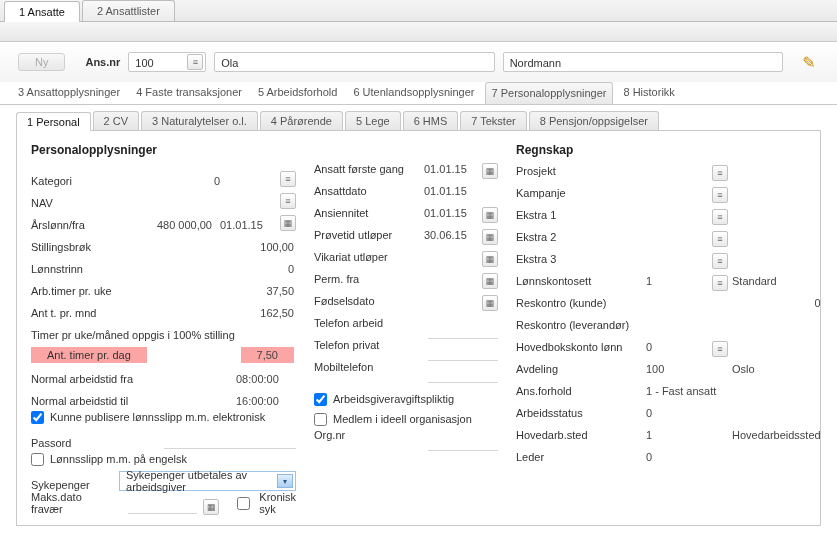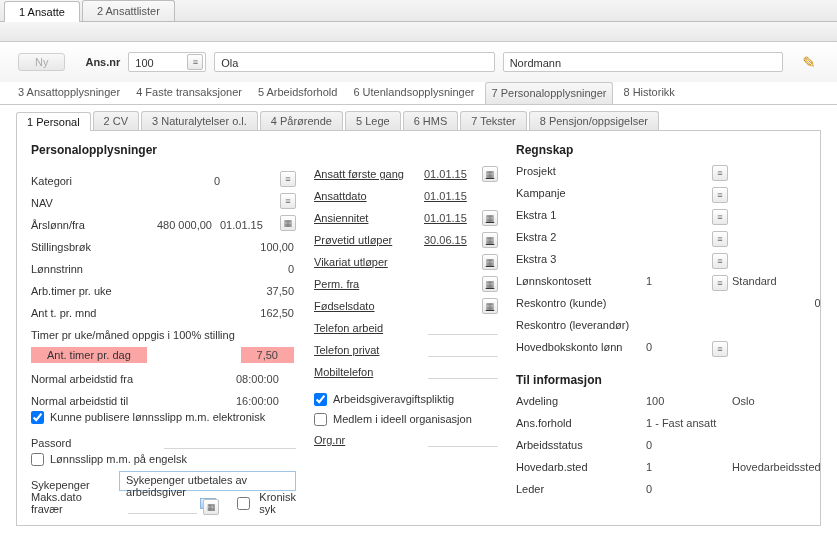--- a/index.html
+++ b/index.html
@@ -183,44 +183,41 @@
   .chk { display: flex; align-items: center; gap: 6px; min-height: 20px; }
   .chk input { margin: 0; }
   .combobox {
     border: 1px solid #9ec4e6;
     background: #fff;
     padding: 2px;
     display: flex;
     align-items: center;
     width: 260px;
     height: 20px;
-    flex-direction: column;
   }
   .combobox .cbtext { flex:1; padding-left: 4px; }
   .combobox .cbbtn {
     width: 16px; height: 14px;
     background: linear-gradient(#e2efff,#abcef1);
     border: 1px solid #8fb7dd;
     display: flex; align-items: center; justify-content:center;
     font-size: 8px; color: #2a5a8a;
   }
   .grey { color: #bbb; }
   .r3row {
     display: flex;
     min-height: 22px;
   }
   .r3row .l { width: 130px; }
   .r3row .v { width: 60px; text-align: left; color: #444; }
   .r3row .p { width: 18px; }
   .r3row .extra { flex:1; color: #444; padding-left: 8px; }
   .midrow {
     display: flex;
-    align-items: center;
     min-height: 22px;
-    text-decoration: underline;
   }
   .midrow .l { width: 110px; }
   .midrow .v { min-width: 52px; text-align: left; color: #444; }
   .midrow .field { border-bottom: 1px solid #d6d6d6; flex:1; min-height:14px; margin-left:4px; }
 </style>
 </head>
 <body>
 
 <div class="top-tabs">
   <div class="tab active">1 Ansatte</div>
@@ -456,21 +453,20 @@
       <span class="l" style="width:190px;">Reskontro (leverandør)</span>
       <span class="extra" style="text-align:right;"></span>
     </div>
     <div class="r3row">
       <span class="l">Hovedbokskonto lønn</span>
       <span class="v">0</span>
       <span class="p"><span class="picker">≡</span></span>
       <span class="extra"></span>
     </div>
 
-    <h3 class="section" style="margin-top:10px;">Til informasjon</h3>
     <div class="r3row">
       <span class="l">Avdeling</span>
       <span class="v grey">100</span>
       <span class="p"></span>
       <span class="extra grey">Oslo</span>
     </div>
     <div class="r3row">
       <span class="l">Ans.forhold</span>
       <span class="v grey" style="width:140px;">1 - Fast ansatt</span>
     </div>

